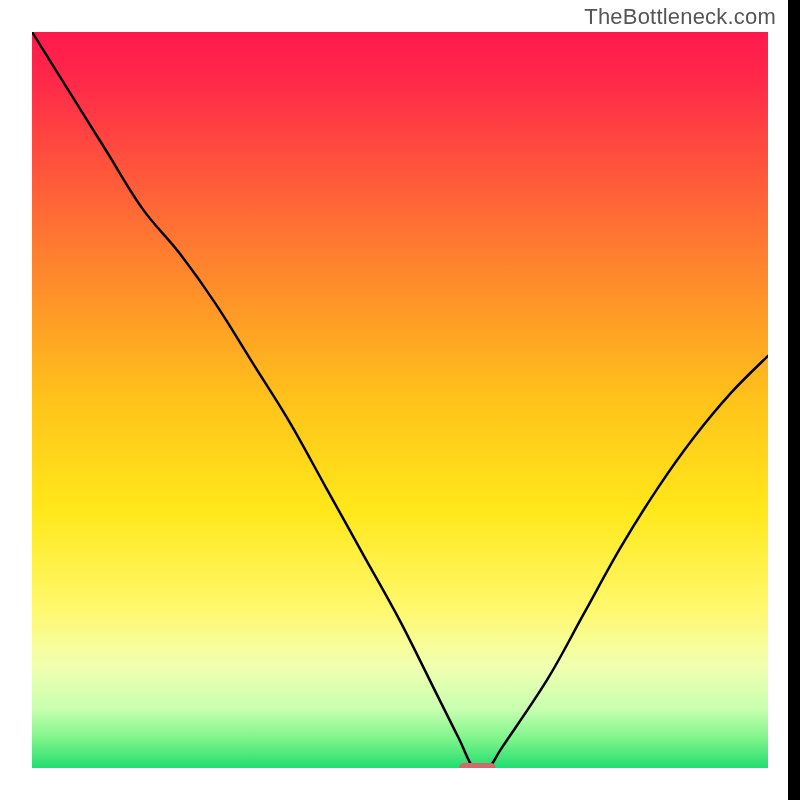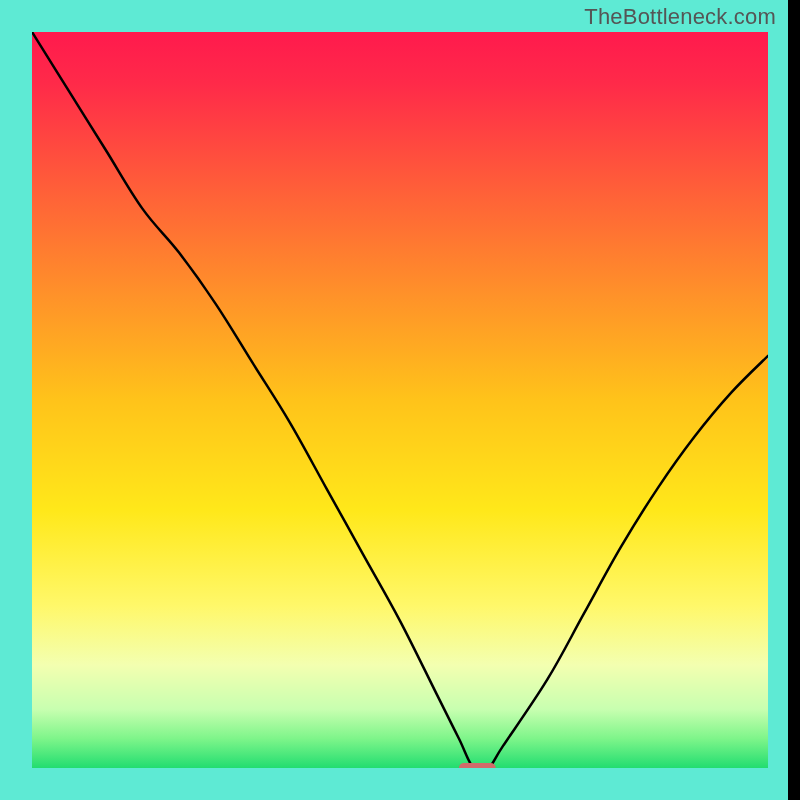--- a/index.html
+++ b/index.html
@@ -7,21 +7,21 @@
     padding: 0;
     width: 800px;
     height: 800px;
     background: #000;
     font-family: Arial, Helvetica, sans-serif;
   }
   .frame {
     position: relative;
     width: 788px;
     height: 800px;
-    background: #5eead4;
+    background: #ffffff;
   }
   .plot-area {
     position: absolute;
     left: 32px;
     top: 32px;
     width: 736px;
     height: 736px;
     overflow: hidden;
   }
   .plot-area svg {

